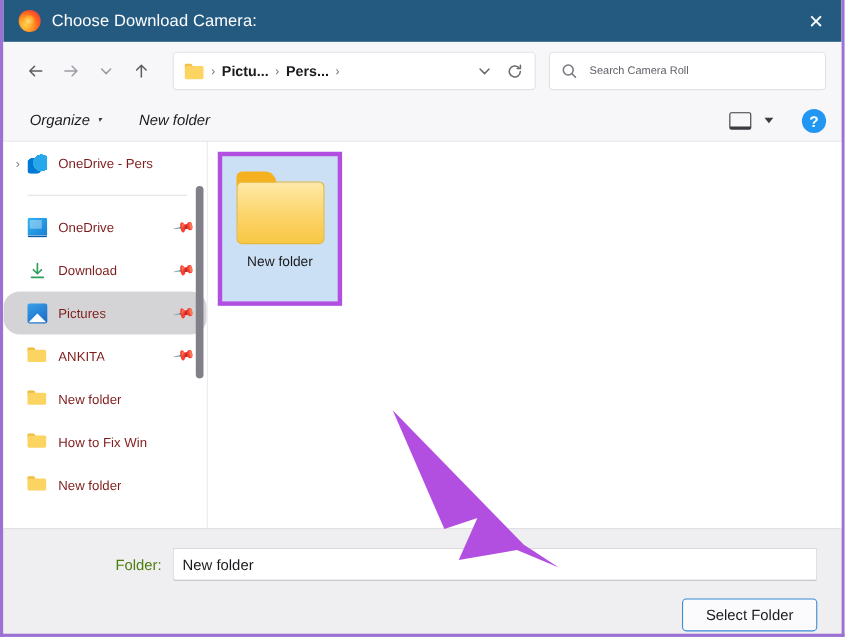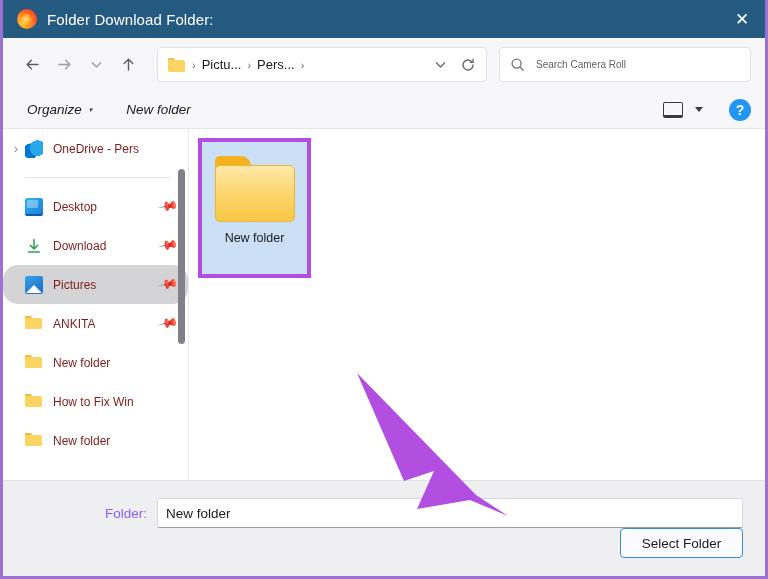--- a/index.html
+++ b/index.html
@@ -135,20 +135,21 @@
     left: 0; top: 2.5px;
     width: 17px; height: 11.5px;
     background: #fcd462;
     border-radius: 1.5px;
   }
   .crumb {
     font-size: 13px;
     color: #1b1b1f;
     white-space: nowrap;
     padding: 0 1px;
+    font-weight: bold;
   }
   .crumb-sep {
     font-size: 11px;
     color: #6b6b72;
     padding: 0 5px;
     user-select: none;
   }
   .addr-spacer { flex: 1 1 auto; }
   .addr-btn {
     width: 28px; height: 28px;
@@ -435,21 +436,21 @@
     box-sizing: border-box;
     padding: 0 22px;
   }
   .folder-row {
     display: flex;
     align-items: center;
     padding-top: 17px;
   }
   .folder-label {
     font-size: 13.5px;
-    color: #8b5cf6;
+    color: #4d7c0f;
     width: 132px;
     text-align: right;
     padding-right: 10px;
     box-sizing: border-box;
     white-space: nowrap;
   }
   .folder-input {
     flex: 1 1 auto;
     height: 30px;
     background: #ffffff;
@@ -460,21 +461,21 @@
     font-size: 13.5px;
     color: #1b1b1f;
     padding: 0 8px;
     box-sizing: border-box;
     outline: none;
   }
   .btn-row {
     display: flex;
     justify-content: flex-end;
     gap: 12px;
-    margin-top: 0;
+    margin-top: 16px;
   }
   .btn {
     height: 30px;
     min-width: 123px;
     padding: 0 14px;
     background: #fbfbfd;
     border: 1px solid #d4d4d9;
     border-radius: 4px;
     font-family: "Liberation Sans", sans-serif;
     font-size: 13.5px;
@@ -498,21 +499,21 @@
   }
 </style>
 </head>
 <body>
 
 <div id="screen">
   <div class="window">
 
     <div class="titlebar">
       <div class="ff-logo"></div>
-      <div class="title-text">Folder Download Folder:</div>
+      <div class="title-text">Choose Download Camera:</div>
       <div class="close-btn">✕</div>
     </div>
 
     <div class="navbar">
       <div class="nav-icon">
         <svg width="17" height="17" viewBox="0 0 17 17" fill="none" stroke="currentColor" stroke-width="1.4" stroke-linecap="round" stroke-linejoin="round">
             <path d="M14 8.5H3.2M7.4 4.2 3.1 8.5l4.3 4.3"></path>
           </svg>
       </div>
       <div class="nav-icon dim">
@@ -586,21 +587,21 @@
         <div class="side-item">
           <span class="chev">›</span>
           <span class="side-ico ico-onedrive"></span>
           <span class="side-label">OneDrive - Pers</span>
         </div>
 
         <div class="side-sep"></div>
 
         <div class="side-item">
           <span class="side-ico ico-desktop"></span>
-          <span class="side-label">Desktop</span>
+          <span class="side-label">OneDrive</span>
           <span class="pin">📌</span>
         </div>
 
         <div class="side-item">
           <span class="side-ico ico-download">
             <svg width="18" height="18" viewBox="0 0 18 18" fill="none" stroke="currentColor" stroke-width="1.5" stroke-linecap="round" stroke-linejoin="round">
                 <path d="M9 2.6v9.2M5.3 8.2 9 11.9l3.7-3.7M3.6 15.1h10.8"></path>
               </svg>
           </span>
           <span class="side-label">Download</span>

